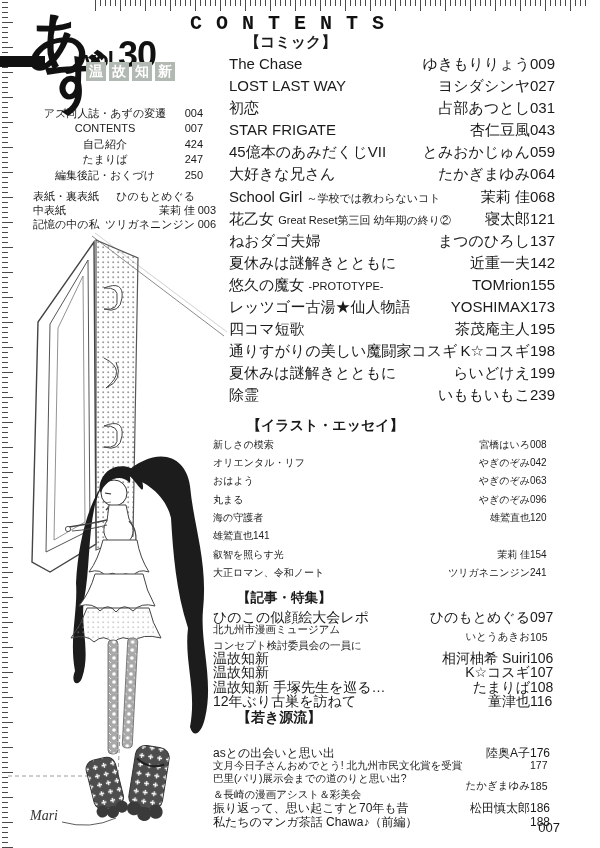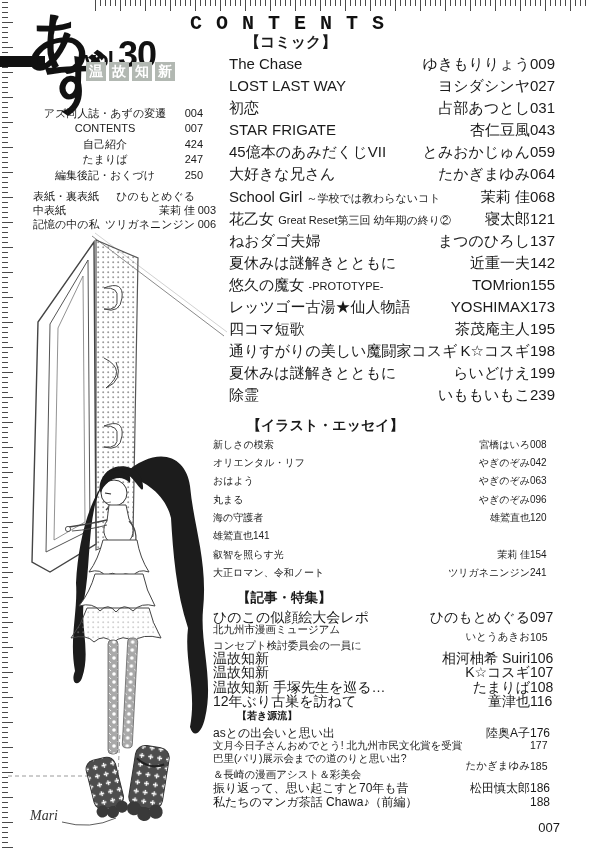--- a/index.html
+++ b/index.html
@@ -47,21 +47,21 @@
   .row .p{width:31px;text-align:left;white-space:nowrap;}
   .sec-comic .sec-h{font-size:15px;padding-left:32px;margin-bottom:3px;}
   .sec-comic .row{height:22.1px;font-size:15px;margin-left:16px;}
   .sec-essay{margin-top:8px;}
   .sec-essay .sec-h{font-size:14px;padding-left:34px;margin-bottom:3px;}
   .sec-essay .row{height:18.4px;font-size:10px;}
   .sec-article{margin-top:4px;}
   .sec-article .sec-h{font-size:13.5px;padding-left:24px;margin-bottom:2px;}
   .sec-article .row{height:14.4px;font-size:14px;}
   .sec-young{margin-top:1px;}
-  .sec-young .sec-h{font-size:10px;padding-left:24px;margin-bottom:2px;}
+  .sec-young .sec-h{font-size:14px;padding-left:24px;margin-bottom:18px;}
   .sec-young .row{height:14px;font-size:12px;}
   .row.small{font-size:10.5px;}
   .row.multi{height:27px !important;align-items:center;font-size:10.5px;}
   .row.multi .t{white-space:normal;line-height:16px;}
   
   .folio{position:absolute;top:820px;right:40px;font-size:13px;}
   
   .illustration{position:absolute;left:6px;top:230px;width:228px;height:616px;}
 </style>
 </head>

